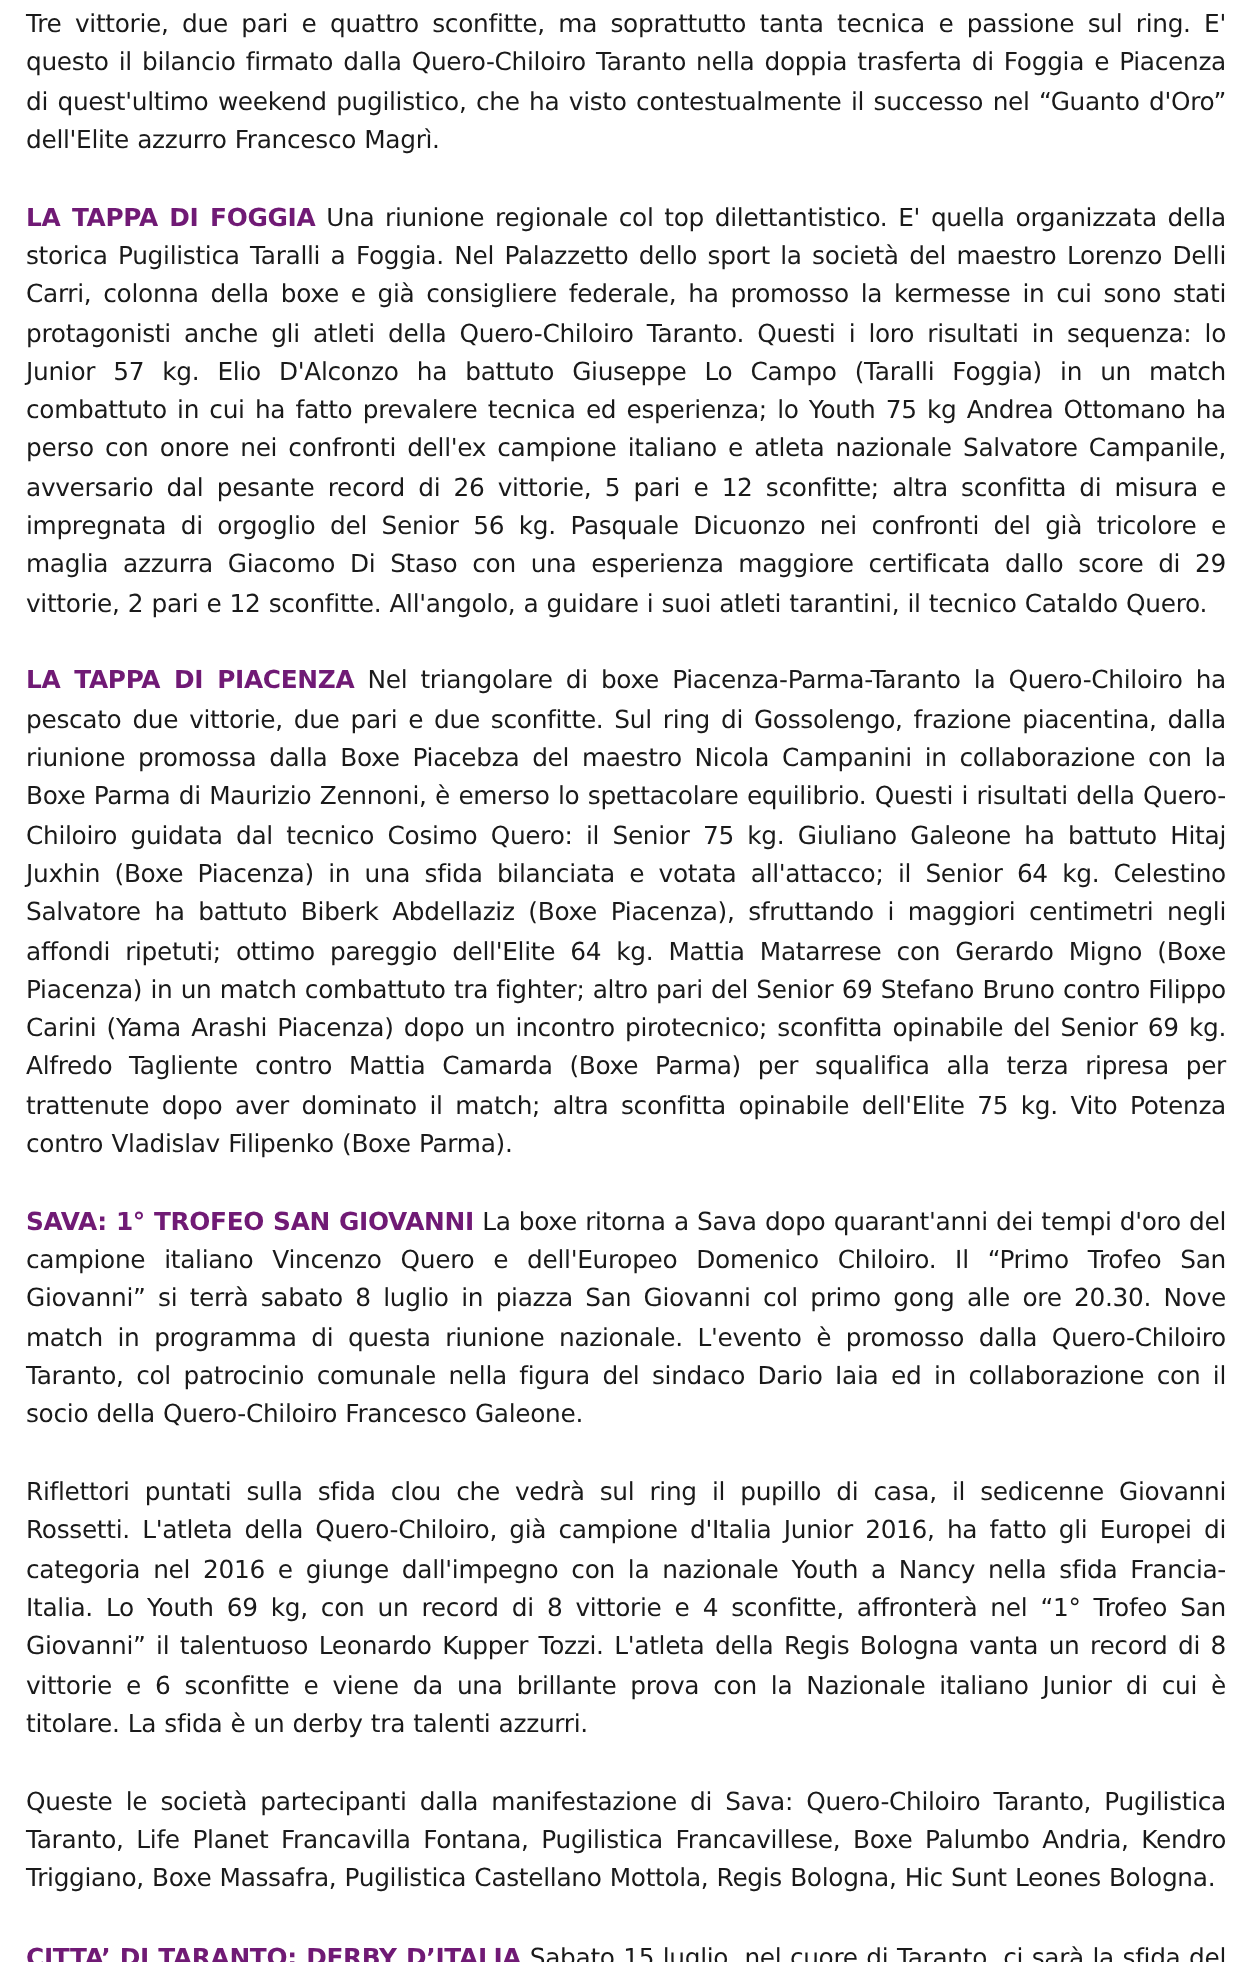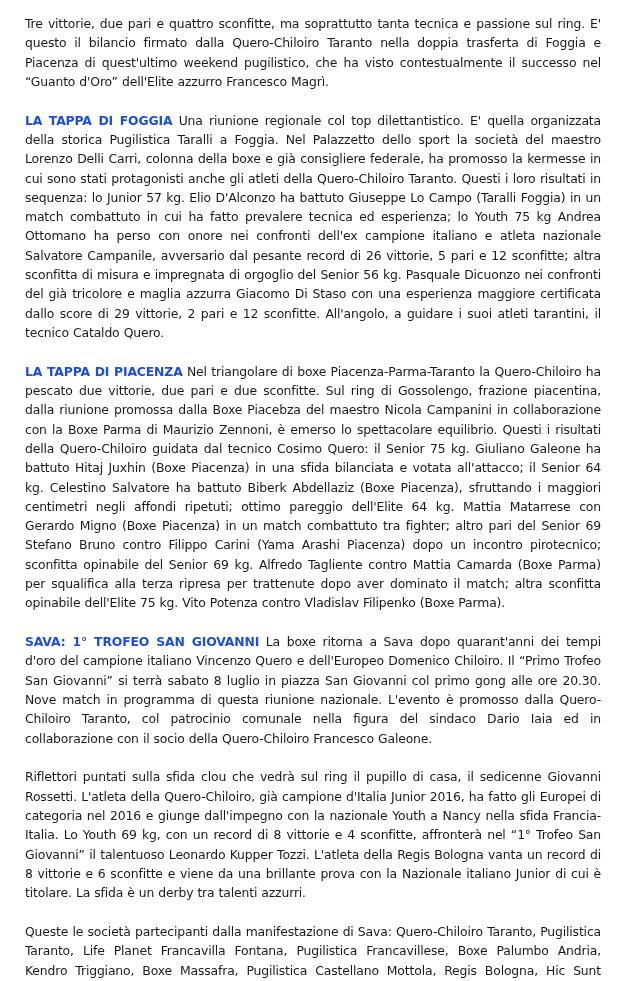--- a/index.html
+++ b/index.html
@@ -20,32 +20,32 @@
       width: 600px;
       font-family: "DejaVu Sans", sans-serif;
       font-size: 12.4px;
       line-height: 19.3px;
       color: #1a1a1a;
       text-align: justify;
       letter-spacing: -0.15px;
       word-spacing: 0.3px;
     }
     .doc p {
-      margin: 12px;
+      margin: 0;
       padding: 0;
     }
     .doc p.gap {
       margin-top: 19.5px;
     }
     .doc p.gap-lg {
       margin-top: 20px;
     }
     .heading {
       font-weight: bold;
-      color: #1d4ed8;
+      color: #701a75;
     }
   </style>
 </head>
 <body>
 
 <div class="doc">
   <p>Tre vittorie, due pari e quattro sconfitte, ma soprattutto tanta tecnica e passione sul ring. E' questo il bilancio firmato dalla Quero-Chiloiro Taranto nella doppia trasferta di Foggia e Piacenza di quest'ultimo weekend pugilistico, che ha visto contestualmente il successo nel “Guanto d'Oro” dell'Elite azzurro Francesco Magrì.</p>
 
   <p class="gap"><span class="heading">LA TAPPA DI FOGGIA</span><span> Una riunione regionale col top dilettantistico. E' quella organizzata della storica Pugilistica Taralli a Foggia. Nel Palazzetto dello sport la società del maestro Lorenzo Delli Carri, colonna della boxe e già consigliere federale, ha promosso la kermesse in cui sono stati protagonisti anche gli atleti della Quero-Chiloiro Taranto. Questi i loro risultati in sequenza: lo Junior 57 kg. Elio D'Alconzo ha battuto Giuseppe Lo Campo (Taralli Foggia) in un match combattuto in cui ha fatto prevalere tecnica ed esperienza; lo Youth 75 kg Andrea Ottomano ha perso con onore nei confronti dell'ex campione italiano e atleta nazionale Salvatore Campanile, avversario dal pesante record di 26 vittorie, 5 pari e 12 sconfitte; altra sconfitta di misura e impregnata di orgoglio del Senior 56 kg. Pasquale Dicuonzo nei confronti del già tricolore e maglia azzurra Giacomo Di Staso con una esperienza maggiore certificata dallo score di 29 vittorie, 2 pari e 12 sconfitte. All'angolo, a guidare i suoi atleti tarantini, il tecnico Cataldo Quero.</span></p>
 

